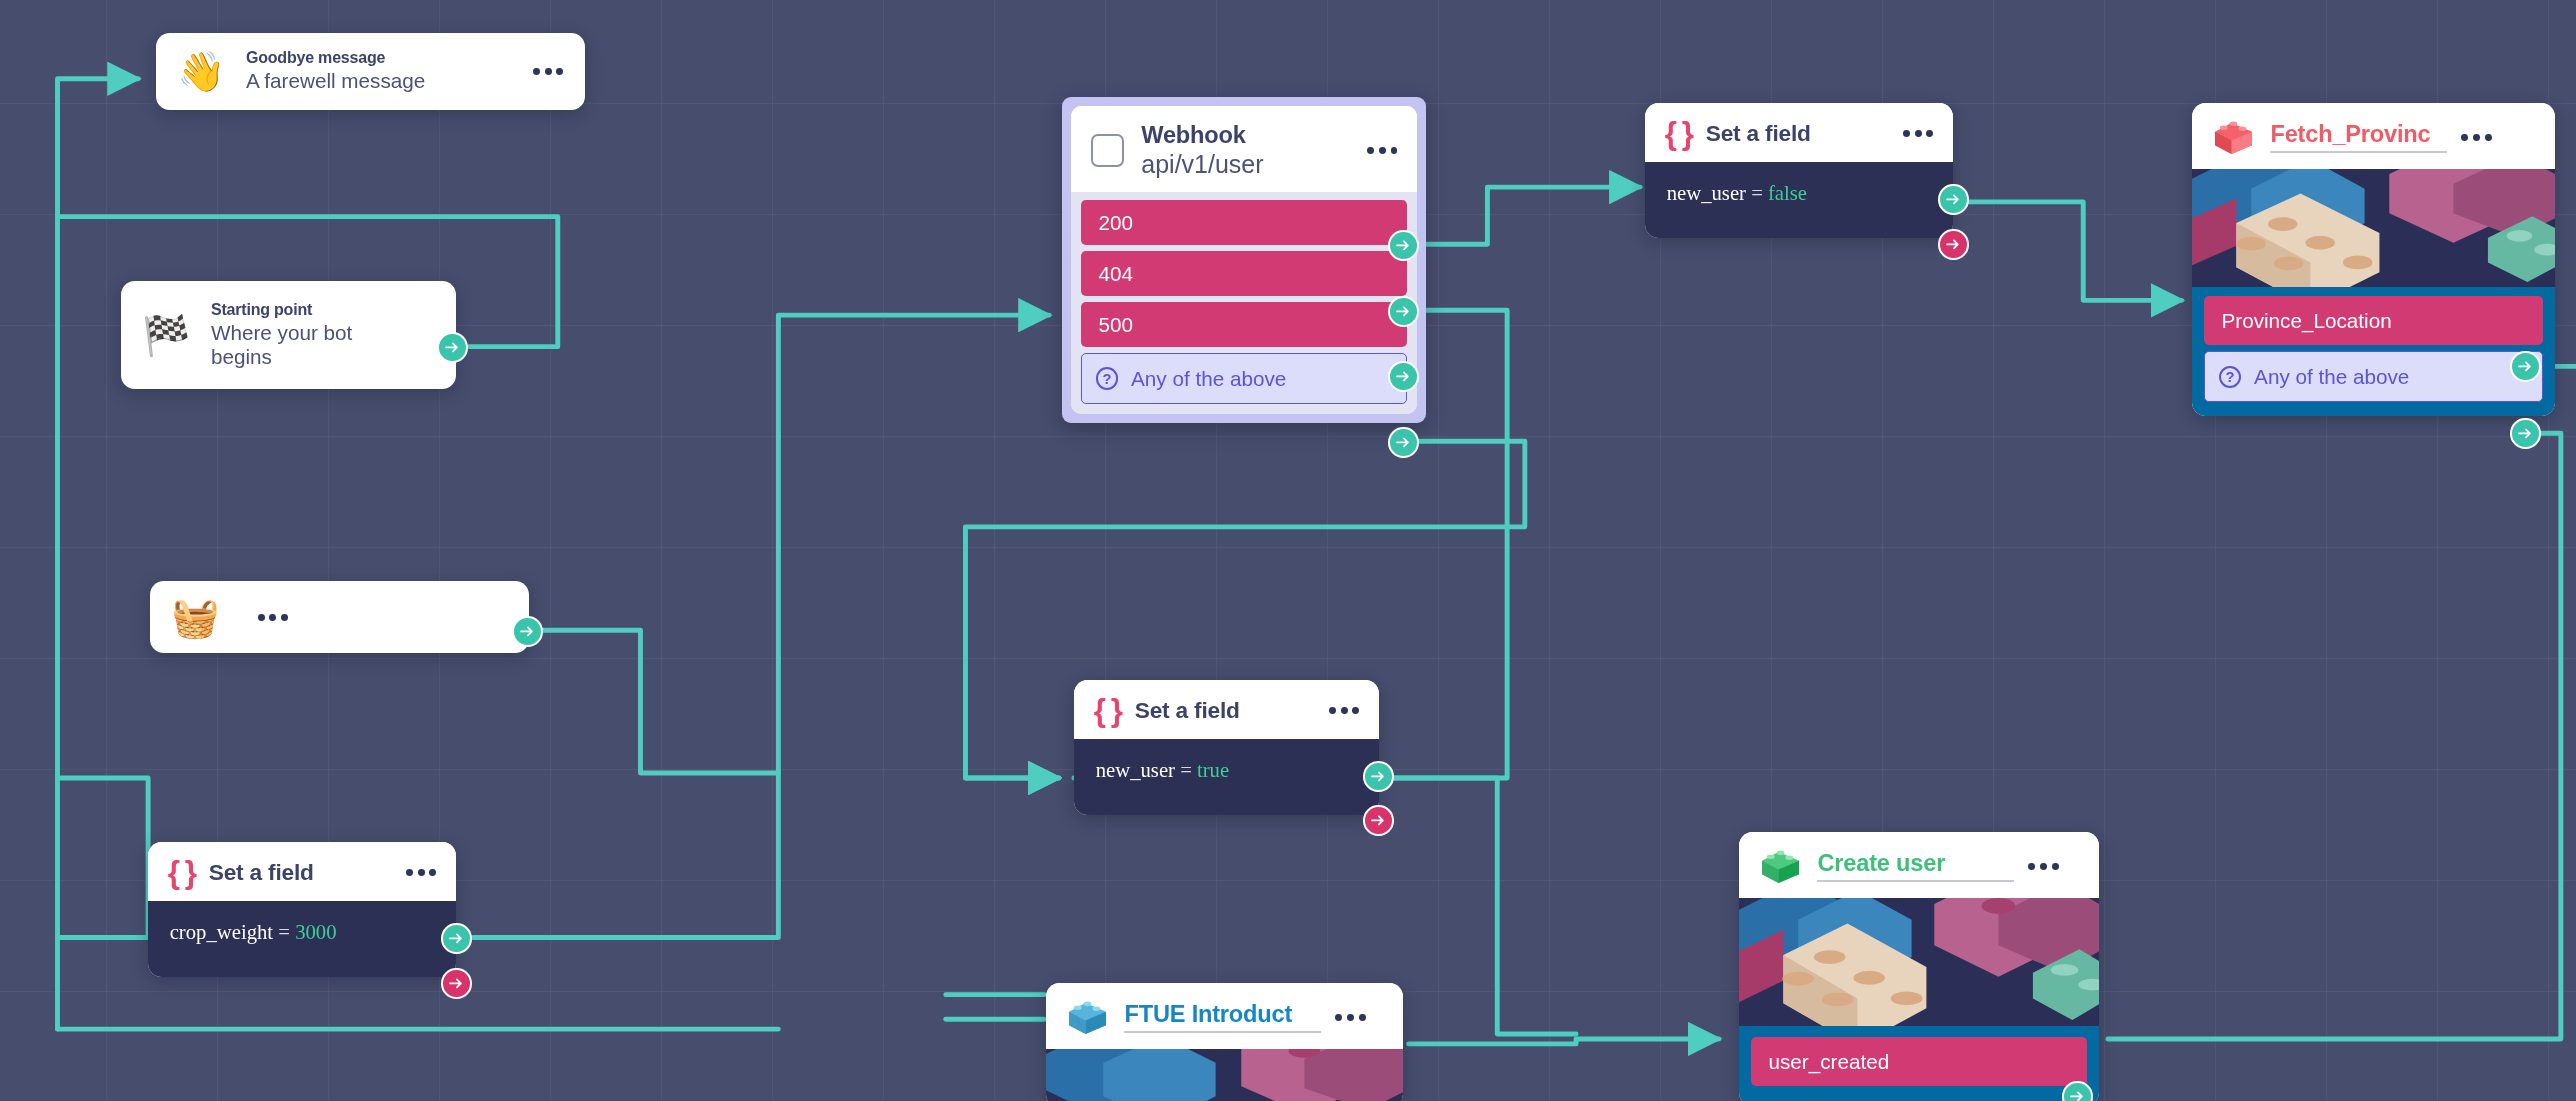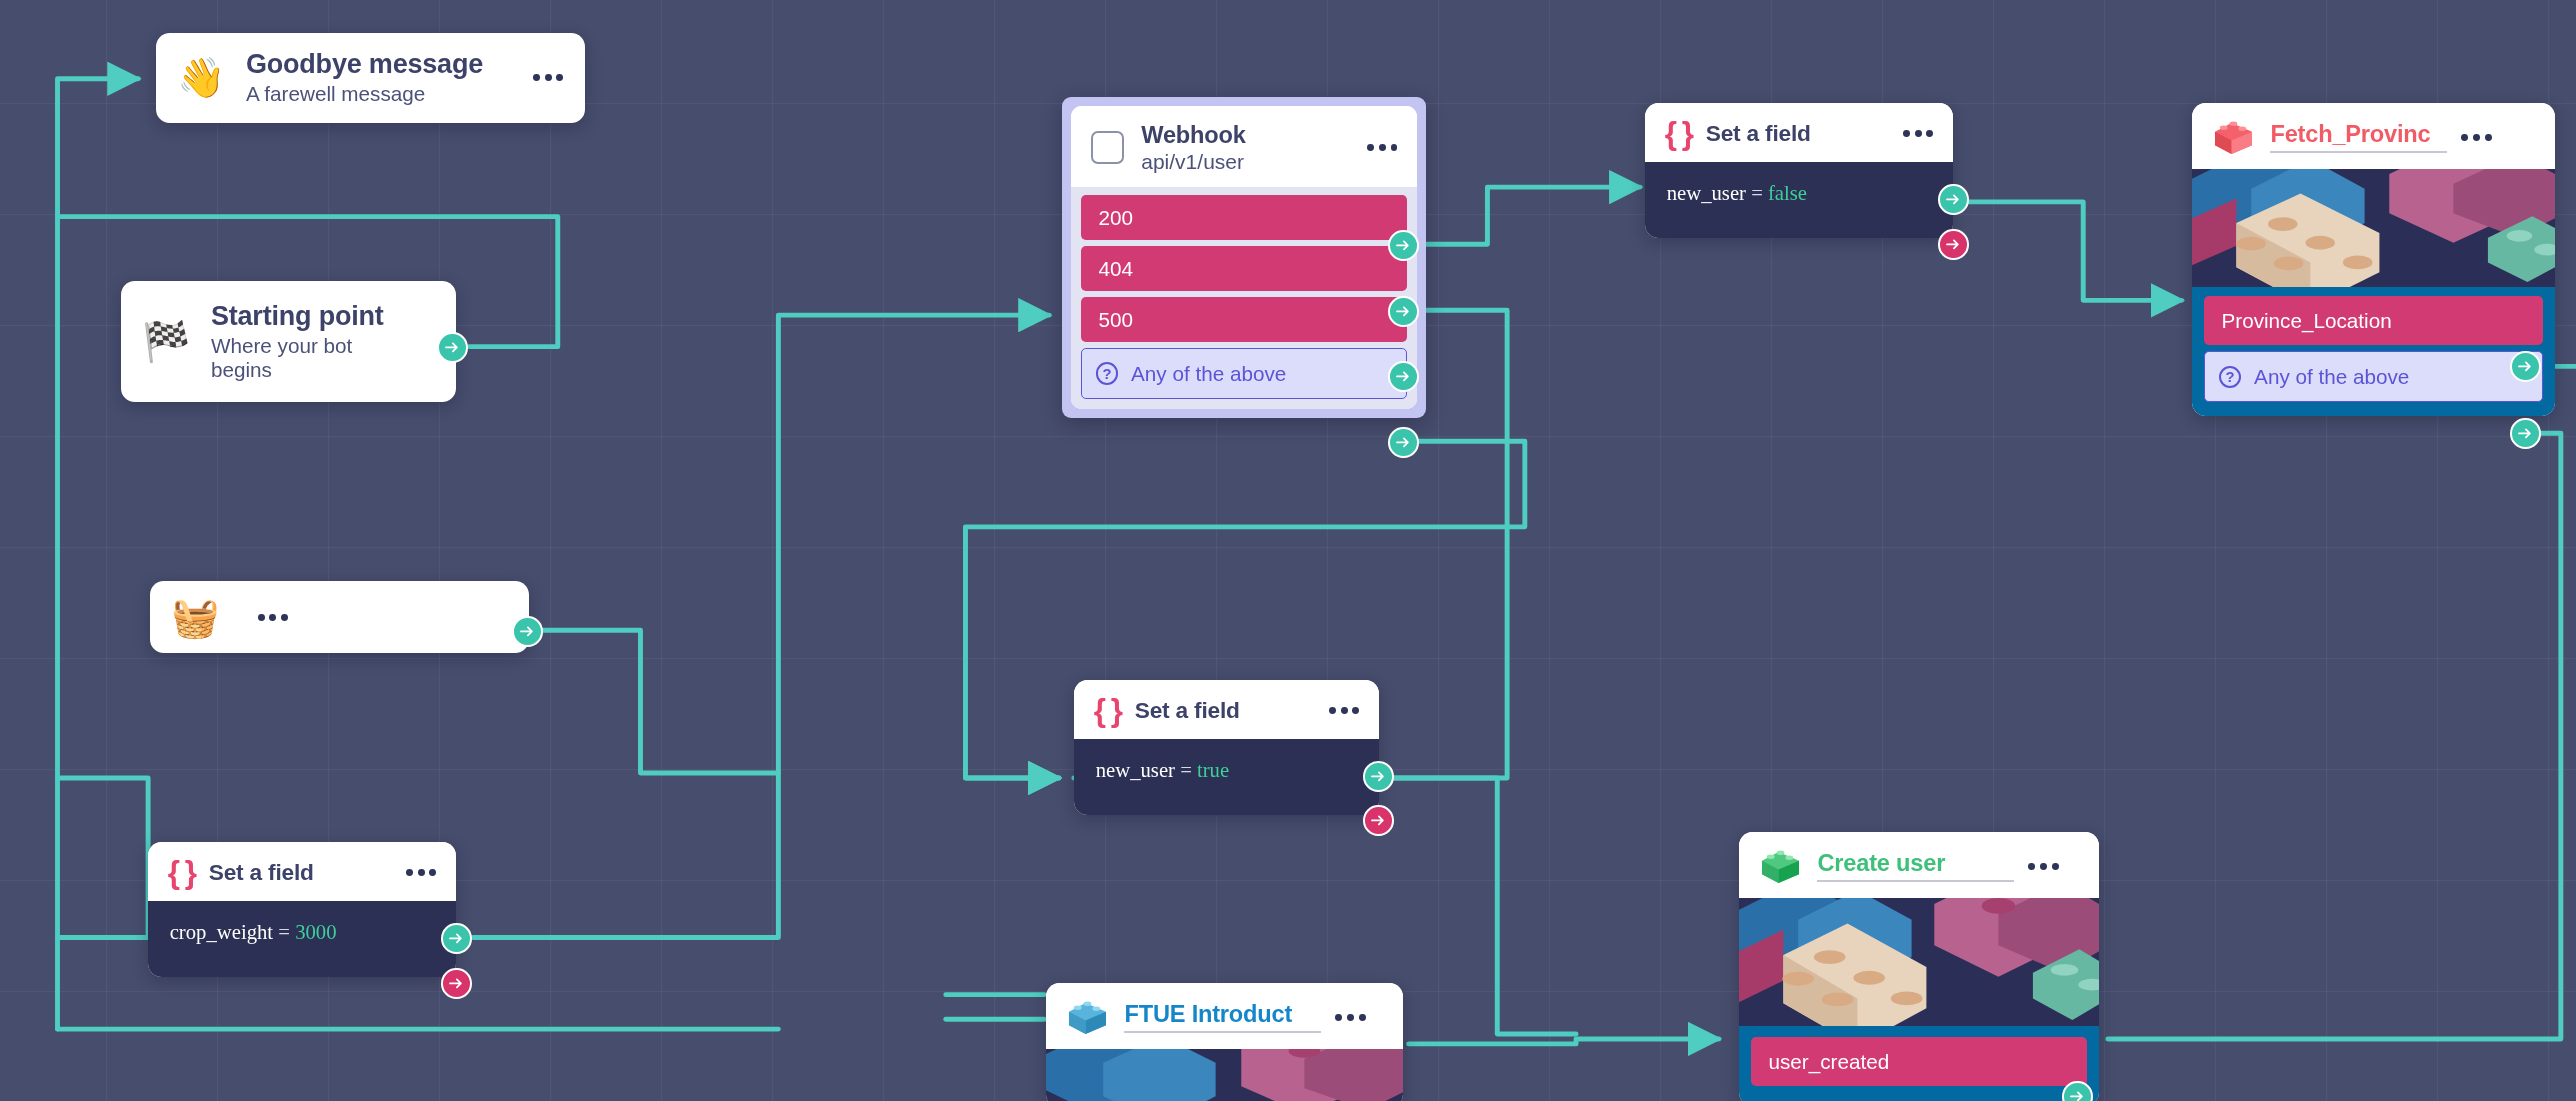--- a/index.html
+++ b/index.html
@@ -38,21 +38,21 @@
     background: #fff;
     border-radius: 10.8px;
     overflow: hidden;
   }
 
   
   .msgcard { display: flex; align-items: center; padding: 16.7px 21.7px; }
   .msgcard .emoji { font-size: 39px; line-height: 1; margin-right: 19.7px; flex: 0 0 auto; }
   .msgcard .txt { flex: 1 1 auto; min-width: 0; }
   .msgcard .title {
-    font-size: 27px; font-weight: bold; color: #3d4269;
+    font-size: 16px; font-weight: bold; color: #3d4269;
     letter-spacing: -0.2px; white-space: nowrap;
   }
   .msgcard .sub { font-size: 20.7px; color: #4b5178; margin-top: 2px; line-height: 1.18; }
   .dots { flex: 0 0 auto; margin-left: 17.7px; display: flex; gap: 4.9px; align-items: center; }
   .dots i { width: 6.9px; height: 6.9px; border-radius: 50%; background: #2f3559; display: block; }
 
   
   .sf-head { display: flex; align-items: center; padding: 14.8px 19.7px 12.8px 19.7px; background: #fff; }
   .brace { font-size: 31.5px; font-weight: bold; color: #e8456e; line-height: 1; margin-right: 13.8px;
            letter-spacing: -2px; font-family: "Liberation Sans", sans-serif; }
@@ -66,21 +66,21 @@
   .sf-body .val { color: #3ecf9a; }
 
   
   .wh-head { display: flex; align-items: center; padding: 15.8px 19.7px 13.8px 19.7px; background: #fff; }
   .checkbox {
     width: 33px; height: 33px; border: 2px solid #8c90a8; border-radius: 6.9px;
     background: #fff; flex: 0 0 auto; margin-right: 17.7px;
   }
   .wh-txt { flex: 1 1 auto; min-width: 0; }
   .wh-title { font-size: 23.6px; font-weight: bold; color: #3d4269; letter-spacing: -0.2px; white-space: nowrap; }
-  .wh-sub { font-size: 21px; color: #4b5178; margin-top: 1px; }
+  .wh-sub { font-size: 25px; color: #4b5178; margin-top: 1px; }
   .rows { background: #e3e4f3; padding: 7.9px 9.9px 9.9px 9.9px; }
   .row {
     position: relative; height: 45px; border-radius: 4.9px; margin-bottom: 5.9px;
     display: flex; align-items: center; padding-left: 17.7px;
     font-size: 20.7px; color: #ffffff; background: #d13a72; white-space: nowrap;
   }
   .row:last-child { margin-bottom: 0; }
   .row.any {
     background: #dcdcfb; border: 1.5px solid #5b54d6; color: #5b54d6;
     padding-left: 13.8px;

